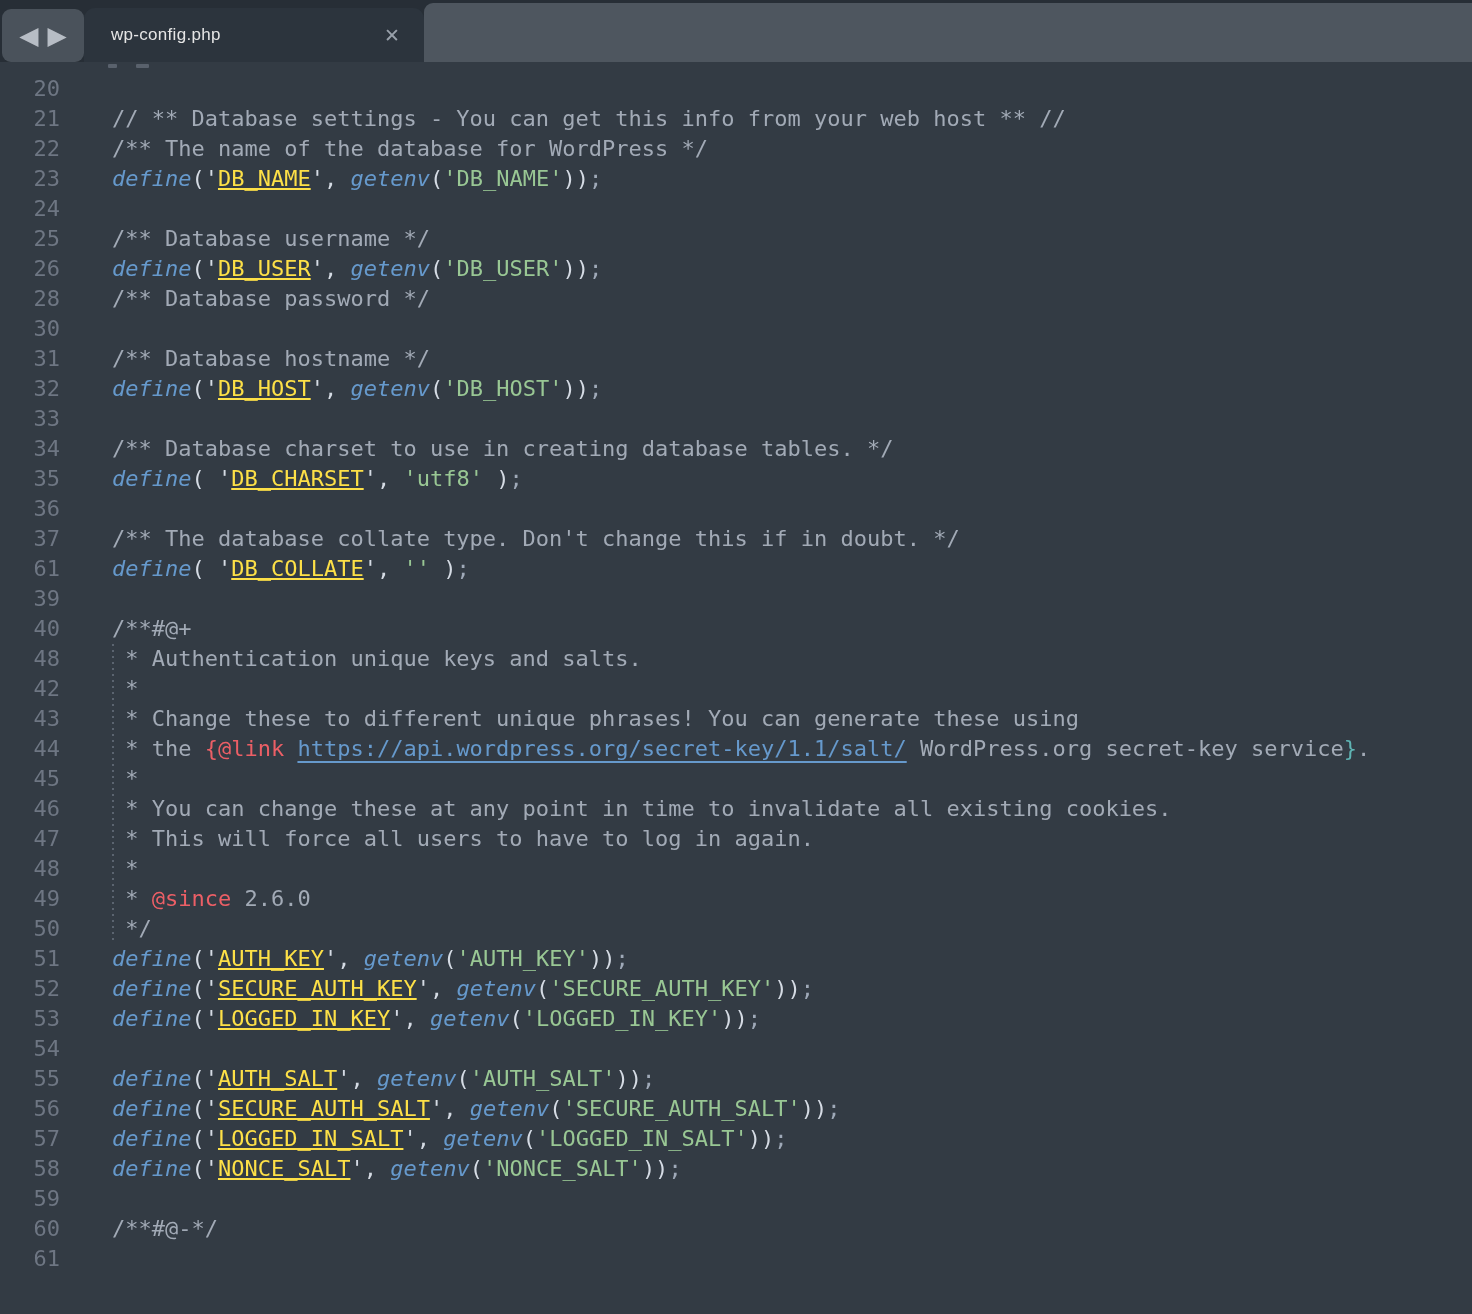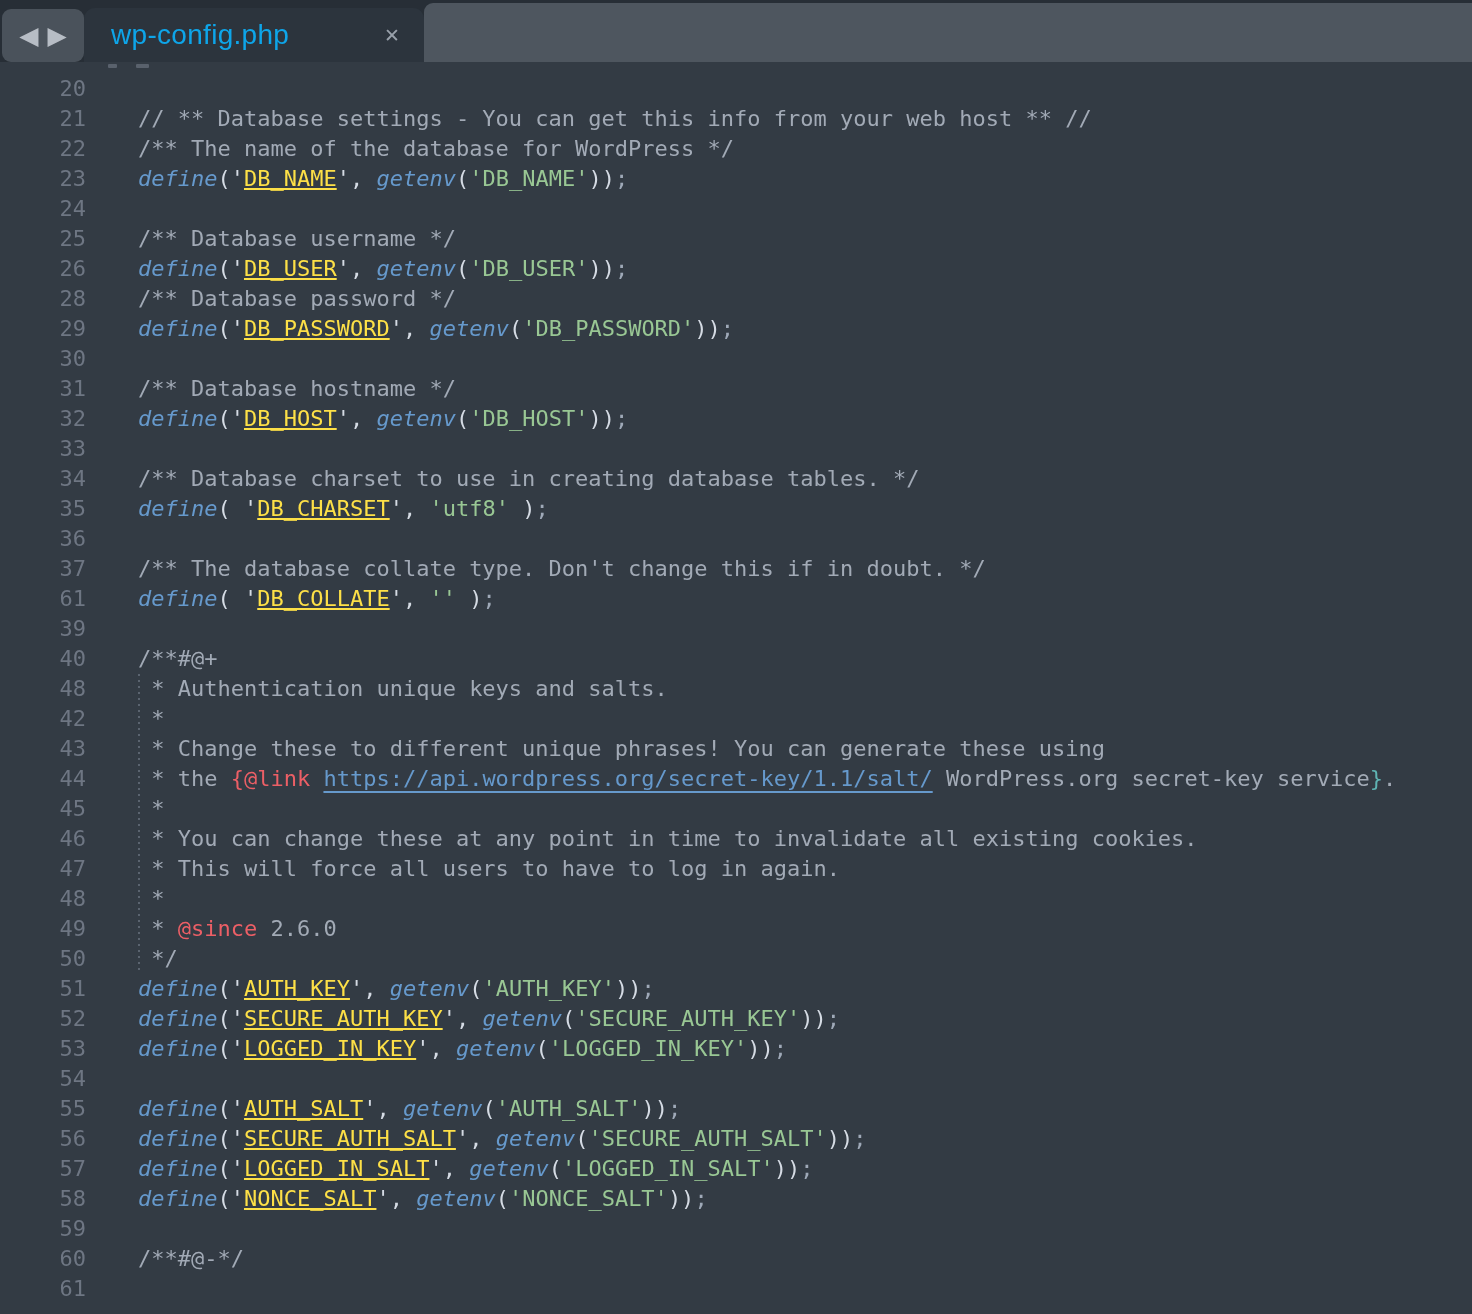--- a/index.html
+++ b/index.html
@@ -17,30 +17,30 @@
   .tabstrip-fill {
     position: absolute; left: 424px; top: 3px; right: 0; height: 59px;
     background: #4e565f; border-radius: 9px 0 0 0;
   }
   .tab {
     position: absolute; left: 84px; top: 8px; width: 340px; height: 54px;
     background: #2c343d; border-radius: 11px 11px 0 0;
     display: flex; align-items: center;
   }
   .tab-title {
-    padding-left: 27px; color: #0ea5e9; font-size: 28px;
+    padding-left: 27px; color: #e5e5e5; font-size: 17px;
     font-family: "Liberation Sans", sans-serif; letter-spacing: 0.3px;
   }
   .tab-close {
     position: absolute; right: 24px; top: 50%; transform: translateY(-50%);
     color: #99a1ab; font-size: 19px; font-family: "DejaVu Sans", sans-serif;
   }
 
   
-  .editor { position: relative; width: 1472px; height: 1252px; background: #333b44; padding-top: 12px; padding-left: 26px; }
+  .editor { position: relative; width: 1472px; height: 1252px; background: #333b44; padding-top: 12px; }
   .remnant { position: absolute; background: #59616c; height: 4px; border-radius: 1px; }
   .remnant.a { left: 108px; top: 2px; width: 9px; }
   .remnant.b { left: 136px; top: 2px; width: 13px; }
 
   .row { display: flex; height: 30px; font-size: 22px; line-height: 30px; white-space: pre; }
   .ln {
     display: inline-block; width: 60px; text-align: right;
     color: #6e7683; flex: 0 0 60px; user-select: none;
   }
   .code { position: relative; margin-left: 52px; }
@@ -79,21 +79,20 @@
   <div class="remnant a"></div>
   <div class="remnant b"></div>
 <div class="row"><span class="ln">20</span><span class="code"></span></div>
     <div class="row"><span class="ln">21</span><span class="code"><span class="tk-c">// ** Database settings - You can get this info from your web host ** //</span></span></div>
     <div class="row"><span class="ln">22</span><span class="code"><span class="tk-c">/** The name of the database for WordPress */</span></span></div>
     <div class="row"><span class="ln">23</span><span class="code"><span class="tk-k">define</span><span class="tk-p">('</span><span class="tk-o">DB_NAME</span><span class="tk-p">', </span><span class="tk-k">getenv</span><span class="tk-p">(</span><span class="tk-g">'DB_NAME'</span><span class="tk-p">))</span><span class="tk-s">;</span></span></div>
     <div class="row"><span class="ln">24</span><span class="code"></span></div>
     <div class="row"><span class="ln">25</span><span class="code"><span class="tk-c">/** Database username */</span></span></div>
     <div class="row"><span class="ln">26</span><span class="code"><span class="tk-k">define</span><span class="tk-p">('</span><span class="tk-o">DB_USER</span><span class="tk-p">', </span><span class="tk-k">getenv</span><span class="tk-p">(</span><span class="tk-g">'DB_USER'</span><span class="tk-p">))</span><span class="tk-s">;</span></span></div>
     <div class="row"><span class="ln">28</span><span class="code"><span class="tk-c">/** Database password */</span></span></div>
-    <div class="row"><span class="ln">29</span><span class="code"><span class="tk-k">define</span><span class="tk-p">('</span><span class="tk-o">DB_PASSWORD</span><span class="tk-p">', </span><span class="tk-k">getenv</span><span class="tk-p">(</span><span class="tk-g">'DB_PASSWORD'</span><span class="tk-p">))</span><span class="tk-s">;</span></span></div>
     <div class="row"><span class="ln">30</span><span class="code"></span></div>
     <div class="row"><span class="ln">31</span><span class="code"><span class="tk-c">/** Database hostname */</span></span></div>
     <div class="row"><span class="ln">32</span><span class="code"><span class="tk-k">define</span><span class="tk-p">('</span><span class="tk-o">DB_HOST</span><span class="tk-p">', </span><span class="tk-k">getenv</span><span class="tk-p">(</span><span class="tk-g">'DB_HOST'</span><span class="tk-p">))</span><span class="tk-s">;</span></span></div>
     <div class="row"><span class="ln">33</span><span class="code"></span></div>
     <div class="row"><span class="ln">34</span><span class="code"><span class="tk-c">/** Database charset to use in creating database tables. */</span></span></div>
     <div class="row"><span class="ln">35</span><span class="code"><span class="tk-k">define</span><span class="tk-p">( '</span><span class="tk-o">DB_CHARSET</span><span class="tk-p">', </span><span class="tk-g">'utf8'</span><span class="tk-p"> )</span><span class="tk-s">;</span></span></div>
     <div class="row"><span class="ln">36</span><span class="code"></span></div>
     <div class="row"><span class="ln">37</span><span class="code"><span class="tk-c">/** The database collate type. Don't change this if in doubt. */</span></span></div>
     <div class="row"><span class="ln">61</span><span class="code"><span class="tk-k">define</span><span class="tk-p">( '</span><span class="tk-o">DB_COLLATE</span><span class="tk-p">', </span><span class="tk-g">''</span><span class="tk-p"> )</span><span class="tk-s">;</span></span></div>
     <div class="row"><span class="ln">39</span><span class="code"></span></div>

